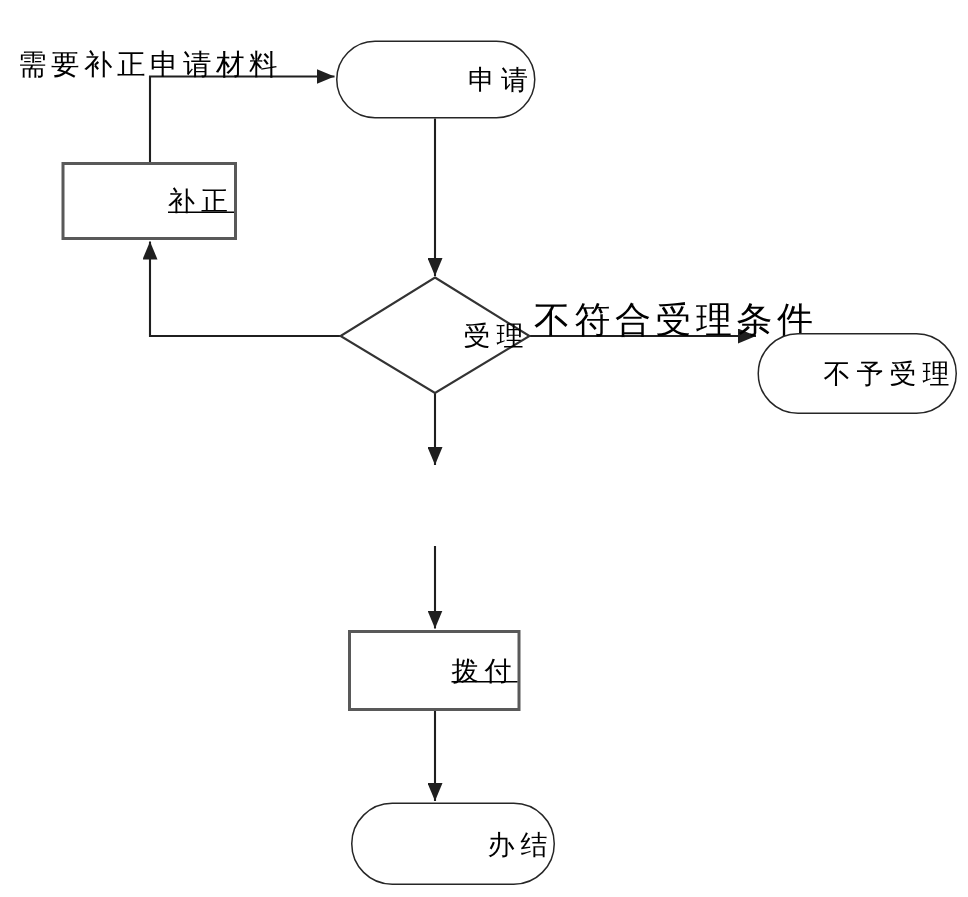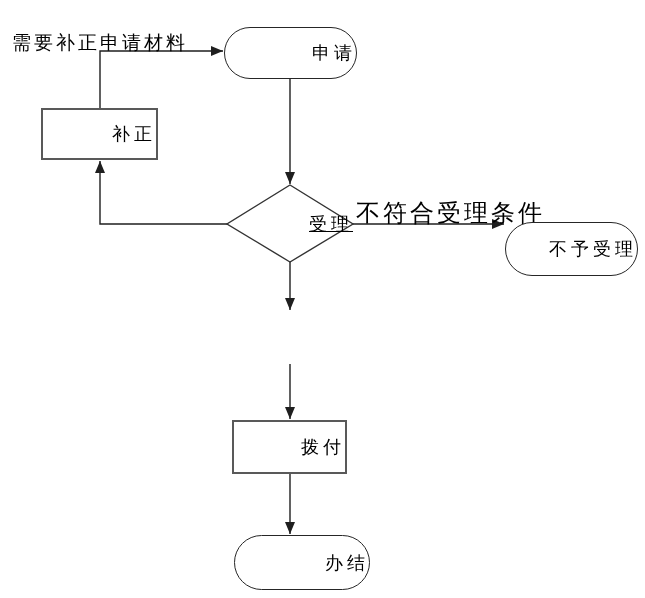--- a/index.html
+++ b/index.html
@@ -28,20 +28,21 @@
     background: #ffffff;
     box-sizing: border-box;
     white-space: nowrap;
   }
   .stadium {
     border: 1.5px solid #262626;
     border-radius: 28px;
   }
   .rect {
     border: 2px solid #595959;
+    text-decoration: underline;
   }
   .diamond-label {
     background: transparent;
   }
   .free-text {
     position: absolute;
     font-size: 19px;
     letter-spacing: 3px;
     white-space: nowrap;
     margin-top: 24px;
@@ -75,21 +76,21 @@
   <div class="free-text" style="left:356px; top:173px; font-size:24px;">不符合受理条件</div>
 
   <div class="node stadium" style="left:224px; top:27px; width:133px; height:52px;">
     <span>申请</span>
   </div>
 
   <div class="node rect" style="left:41px; top:108px; width:117px; height:52px;">
     <span>补正</span>
   </div>
 
-  <div class="node diamond-label" style="left:227px; top:186px; width:126px; height:76px;text-decoration:underline;">
+  <div class="node diamond-label" style="left:227px; top:186px; width:126px; height:76px;">
     <span>受理</span>
   </div>
 
   <div class="node stadium" style="left:505px; top:198px; width:133px; height:54px;margin-top:24px;">
     <span>不予受理</span>
   </div>
 
 
   <div class="node rect" style="left:232px; top:420px; width:115px; height:54px;">
     <span>拨付</span>

